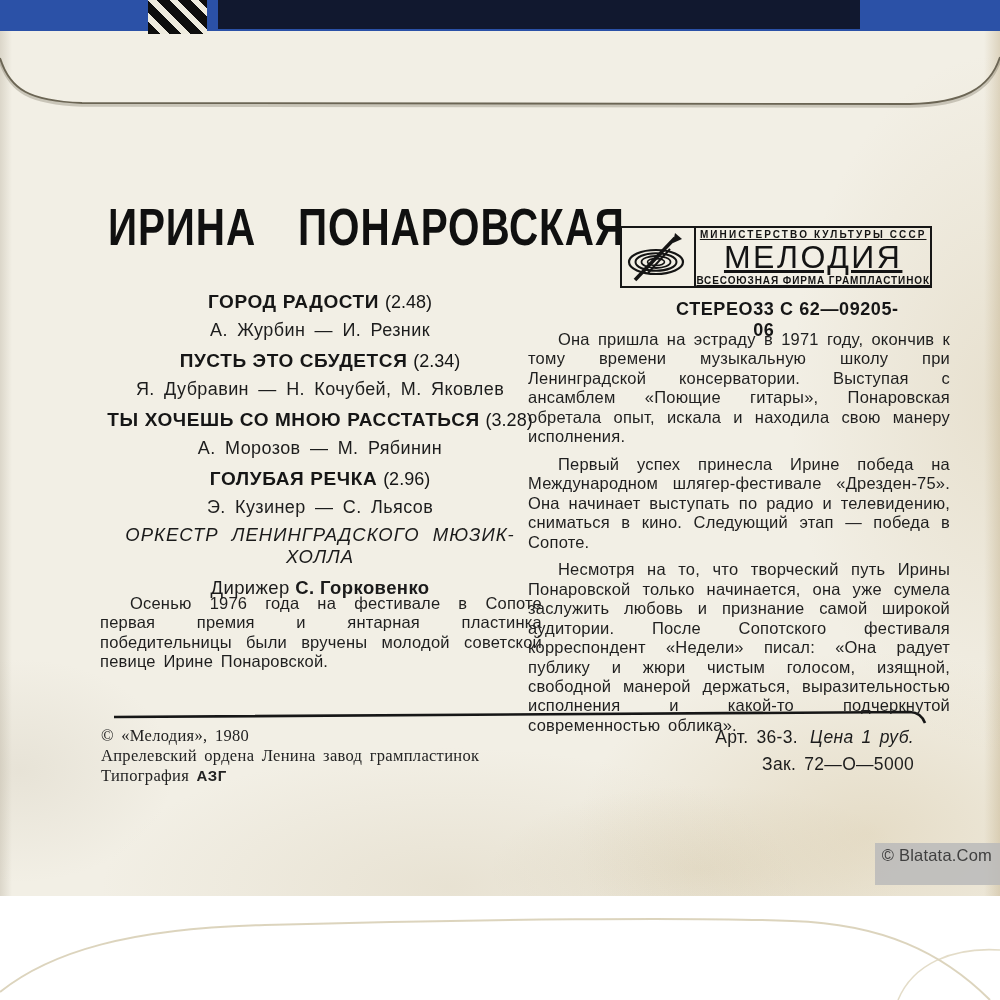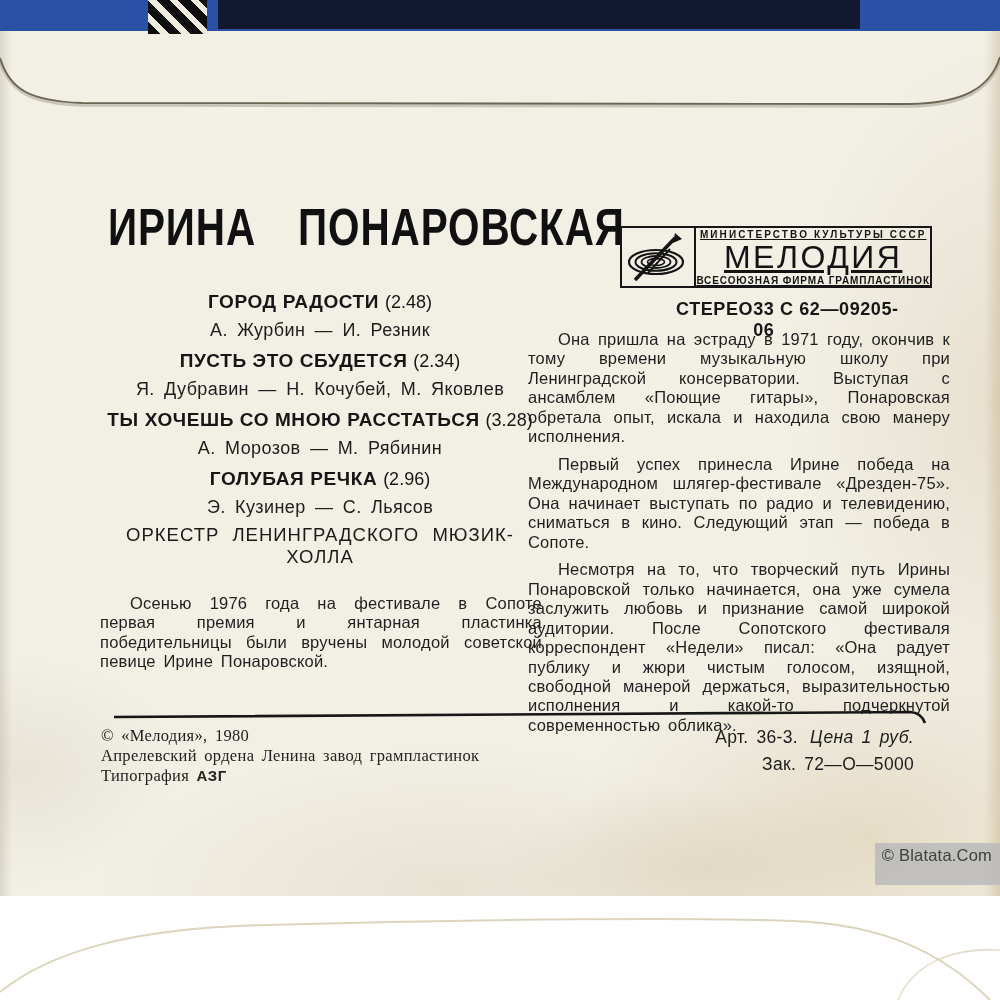--- a/index.html
+++ b/index.html
@@ -36,21 +36,21 @@
     letter-spacing:1px;word-spacing:34px;white-space:nowrap;
     transform:scale(0.88,1.12);transform-origin:left top;
   }
   
   .tracklist{position:absolute;left:100px;top:292px;width:440px;text-align:center;color:#161616;}
   .track{margin-bottom:10px;}
   .track-title{font-size:19px;font-weight:bold;letter-spacing:0.6px;line-height:1.1;}
   .track-dur{font-weight:normal;font-size:18px;letter-spacing:0;}
   .track-credits{font-size:18px;margin-top:7px;letter-spacing:0.4px;word-spacing:4px;color:#1d1d1d;}
   .orchestra{position:absolute;left:100px;top:524px;width:440px;text-align:center;color:#1a1a1a;}
-  .orch-name{font-size:18.5px;letter-spacing:1px;word-spacing:7px;}
+  .orch-name{font-size:18.5px;letter-spacing:1px;word-spacing:7px;font-style:italic;}
   .conductor{font-size:18.5px;margin-top:9px;letter-spacing:0.4px;}
   .bold{font-weight:bold;}
   
   .para{
     font-size:16.5px;line-height:1.18;text-align:justify;text-indent:30px;
     margin:0 0 8px 0;color:#1f1f1f;word-spacing:3px;letter-spacing:0.2px;
   }
   .left-para{position:absolute;left:100px;top:594px;width:442px;}
   .bio{position:absolute;left:528px;top:330px;width:422px;}
   
@@ -148,20 +148,24 @@
       <div class="track-credits">А. Морозов — М. Рябинин</div>
     </div>
     <div class="track">
       <div class="track-title"><span>ГОЛУБАЯ РЕЧКА</span> <span class="track-dur">(2.96)</span></div>
       <div class="track-credits">Э. Кузинер — С. Льясов</div>
     </div>
   </div>
 
   <div class="orchestra">
     <div class="orch-name">ОРКЕСТР ЛЕНИНГРАДСКОГО МЮЗИК-ХОЛЛА</div>
+    <div class="conductor">
+      <span>Дирижер</span>
+      <span class="bold">С. Горковенко</span>
+    </div>
   </div>
 
   <p class="para left-para">Осенью 1976 года на фестивале в Сопоте первая премия и янтарная пластинка победительницы были вручены молодой советской певице Ирине Понаровской.</p>
 
   <div class="bio">
     <p class="para">Она пришла на эстраду в 1971 году, окончив к тому времени музыкальную школу при Ленинградской консерватории. Выступая с ансамблем «Поющие гитары», Понаровская обретала опыт, искала и находила свою манеру исполнения.</p>
     <p class="para">Первый успех принесла Ирине победа на Международном шлягер-фестивале «Дрезден-75». Она начинает выступать по радио и телевидению, сниматься в кино. Следующий этап — победа в Сопоте.</p>
     <p class="para">Несмотря на то, что творческий путь Ирины Понаровской только начинается, она уже сумела заслужить любовь и признание самой широкой аудитории. После Сопотского фестиваля корреспондент «Недели» писал: «Она радует публику и жюри чистым голосом, изящной, свободной манерой держаться, выразительностью исполнения и какой-то подчеркнутой современностью облика».</p>
   </div>
 

